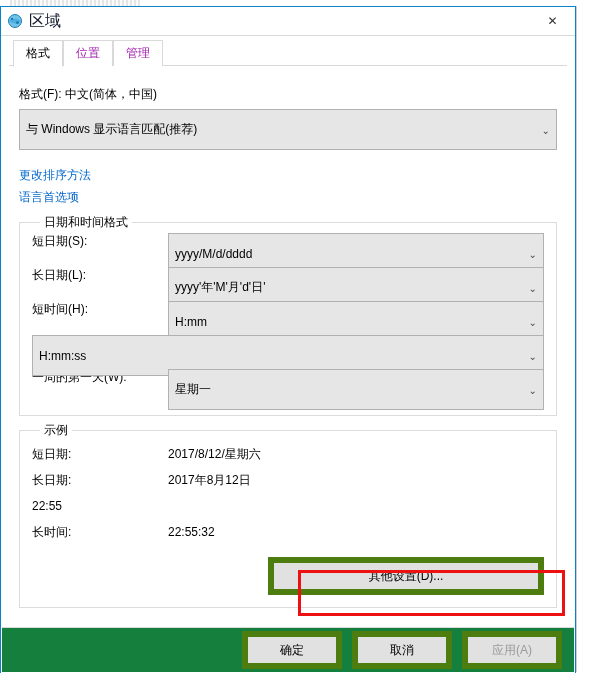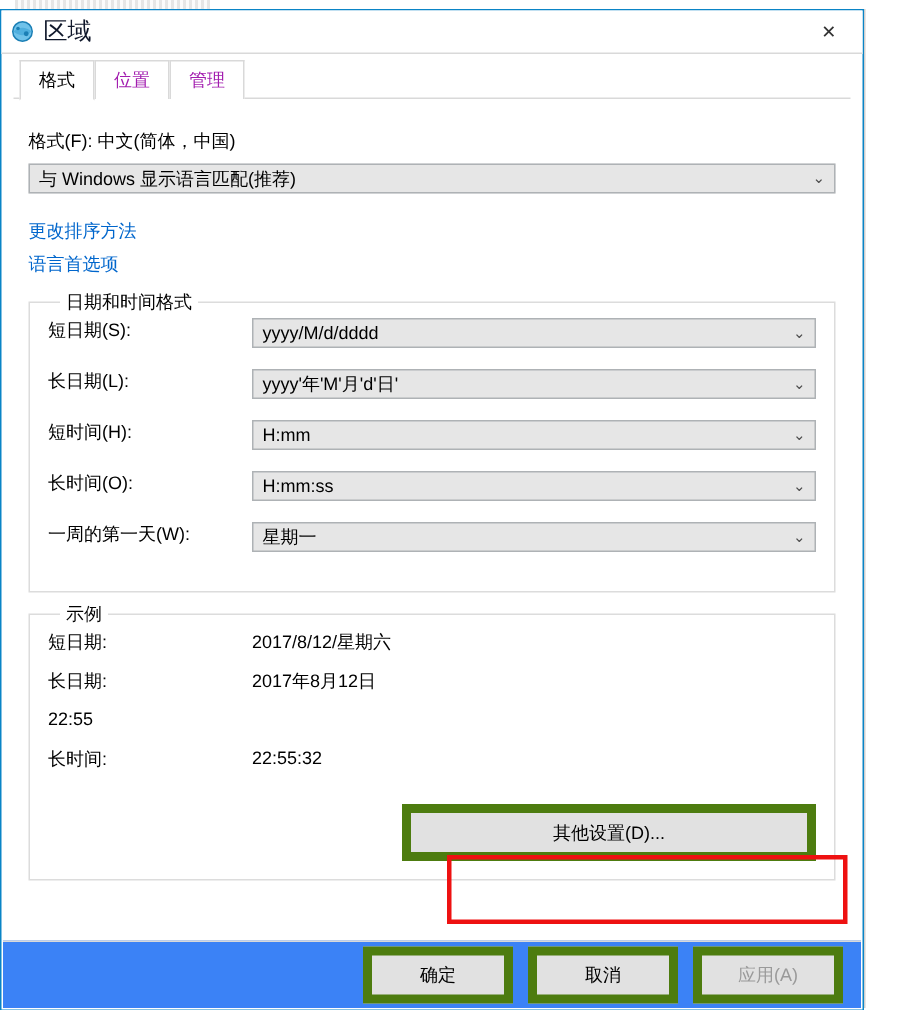--- a/index.html
+++ b/index.html
@@ -13,42 +13,42 @@
   .titlebar .title{flex:1;font-size:16px;color:#0f172a}
   .titlebar .close{width:45px;height:28px;display:flex;align-items:center;justify-content:center;color:#333}
   .tabs{height:24px;display:flex;align-items:flex-end;padding-left:12px;position:relative;margin-top:6px}
   .tabs::after{content:"";position:absolute;left:8px;right:8px;bottom:0;height:1px;background:#d9d9d9}
   .tab{border:1px solid #d9d9d9;border-bottom:none;background:#fff;padding:4px 12px 4px;font-size:12px;position:relative;z-index:2}
   .tab.inactive{background:#fff;color:#a21caf}
   .tab.active{background:#fff;border-bottom:1px solid #fff;margin-bottom:-1px}
   .client{padding:14px 18px 0 18px}
   .row-label{margin:6px 0 6px 0}
   .combo{
-    width:100%;height:20px;border:1px solid #aeb2b5;background:#e6e6e6;
+    width:100%;height:41px;border:1px solid #aeb2b5;background:#e6e6e6;
     display:flex;align-items:center;padding:0 6px;box-sizing:border-box;position:relative
   }
   .combo .chev{position:absolute;right:6px;top:50%;transform:translateY(-50%);color:#4a4a4a;font-size:10px;pointer-events:none}
   .links{margin-top:14px;line-height:22px}
   .link{color:#0066cc;cursor:pointer;display:inline-block}
   .group{border:1px solid #dcdcdc;margin-top:14px;padding:10px 12px 12px;position:relative}
   .group .legend{position:absolute;top:-9px;left:20px;background:#fff;padding:0 4px;font-size:12px}
   .formrow{display:flex;align-items:flex-start;height:34px}
   .formrow .flabel{width:136px}
   .formrow .combo{flex:1}
-  .examples .exrow{display:flex;align-items:flex-start;height:26px}
+  .examples .exrow{display:flex;align-items:center;height:26px}
   .examples .elabel{width:136px}
   .btn{
     height:26px;border:6px solid #4d7c0f;background:#e1e1e1;display:inline-flex;
     align-items:center;justify-content:center;padding:0 22px;font-size:12px;cursor:default
   }
   .btn.disabled{color:#9a9a9a}
   .addbtn-wrap{display:flex;justify-content:flex-end;margin-top:12px}
   .red-box{border:3px solid #e11;position:absolute;left:298px;top:570px;width:267px;height:46px;box-sizing:border-box;pointer-events:none}
   .footer{
-    position:absolute;left:1px;right:1px;bottom:1px;height:44px;background:#3b82f6;
+    position:absolute;left:1px;right:1px;bottom:1px;height:44px;background:#15803d;
     border-top:1px solid #d9d9d9;display:flex;align-items:center;justify-content:flex-end;padding-right:12px;gap:10px
   }
   .footer .btn{min-width:88px;padding:0}
   .right-strip{position:absolute;right:0;top:0;width:24px;height:100%;background:#fff}
   .right-strip::before{content:"";position:absolute;left:0;top:6px;width:1px;height:666px;background:#cfcfcf}
 </style>
 </head>
 <body>
 
 <div class="outer-behind">
@@ -111,21 +111,20 @@
         </div>
       </div>
       <div class="formrow">
         <div class="flabel">短时间(H):</div>
         <div class="combo">
           <span>H:mm</span>
           <span class="chev">⌄</span>
         </div>
       </div>
       <div class="formrow">
-        <div class="flabel">长时间(O):</div>
         <div class="combo">
           <span>H:mm:ss</span>
           <span class="chev">⌄</span>
         </div>
       </div>
       <div class="formrow">
         <div class="flabel">一周的第一天(W):</div>
         <div class="combo">
           <span>星期一</span>
           <span class="chev">⌄</span>

